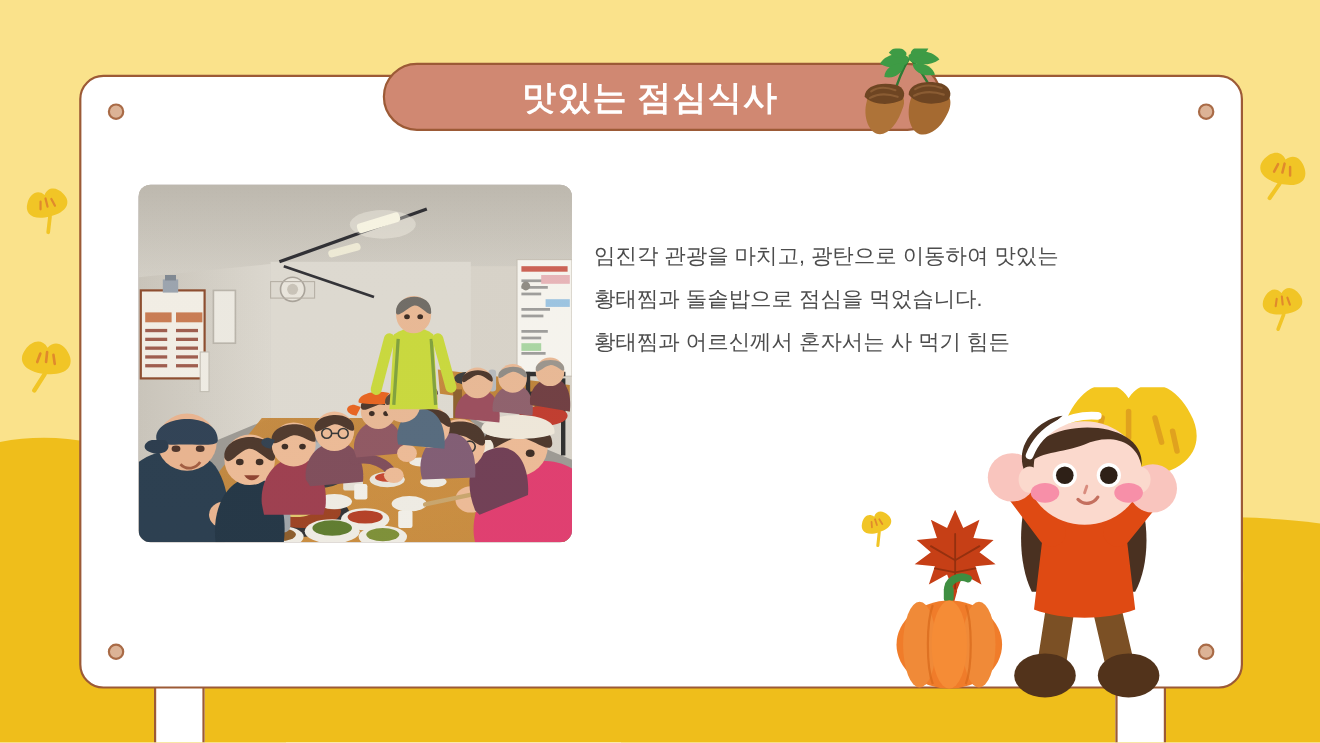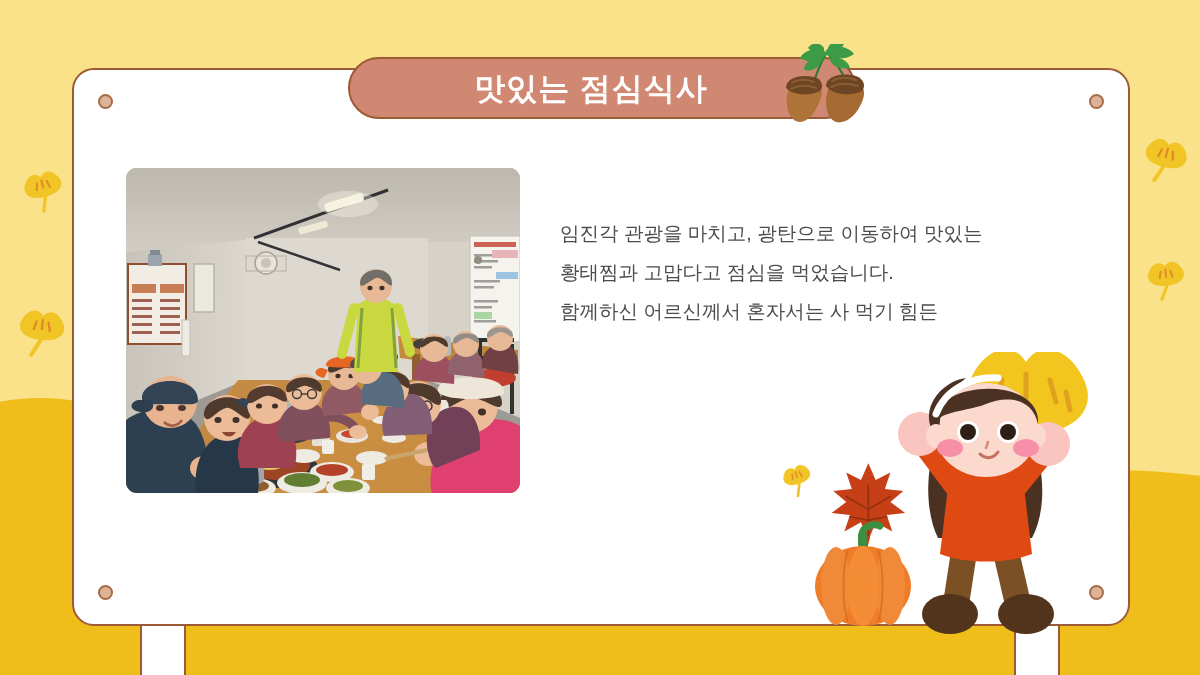--- a/index.html
+++ b/index.html
@@ -95,20 +95,21 @@
     justify-content: center;
   }
   #title-text {
     color: #FFFFFF;
     font-size: 31px;
     font-weight: bold;
     letter-spacing: 1px;
     line-height: 1;
     padding-right: 22px;
     white-space: nowrap;
+    font-family: Liberation Serif, serif;
   }
 
   
   #acorns {
     position: absolute;
     left: 772px; top: 44px;
     width: 110px; height: 88px;
     z-index: 12;
   }
 
@@ -130,21 +131,20 @@
     left: 540px; top: 214px;
     width: 548px;
     z-index: 9;
   }
   #body-text p {
     color: #4C4C4C;
     font-size: 19.5px;
     line-height: 39px;
     white-space: nowrap;
     font-weight: normal;
-    margin-left: 20px;
   }
 
   
   #props {
     position: absolute;
     left: 760px; top: 352px;
     width: 340px; height: 285px;
     z-index: 11;
   }
 </style>
@@ -501,22 +501,22 @@
         <path d="M228 140 L216 186" stroke="#C9D93A" stroke-width="10" stroke-linecap="round" fill="none"></path>
         <path d="M272 140 L284 184" stroke="#C9D93A" stroke-width="10" stroke-linecap="round" fill="none"></path>
       </g>
 
       <rect width="394" height="325" fill="url(#ceil)" opacity="0.04"></rect>
     </svg>
   </div>
 
   <div id="body-text">
     <p>임진각 관광을 마치고, 광탄으로 이동하여 맛있는</p>
-    <p>황태찜과 고맙다고 점심을 먹었습니다.</p>
-    <p>함께하신 어르신께서 혼자서는 사 먹기 힘든</p>
+    <p>황태찜과 돌솥밥으로 점심을 먹었습니다.</p>
+    <p>황태찜과 어르신께서 혼자서는 사 먹기 힘든</p>
   </div>
 
   <svg id="props" viewBox="0 0 340 285">
 
     <g transform="translate(12,112) rotate(-18) scale(0.62)">
       <path d="M32 44 C12 44 6 34 12 24 C17 15 26 12 32 20 C38 12 47 15 52 24 C58 34 52 44 32 44 Z" fill="#F1C526"></path>
       <path d="M32 44 L24 62" stroke="#F1C526" stroke-width="4.5" stroke-linecap="round" fill="none"></path>
       <g stroke="#E08A2C" stroke-width="2.6" stroke-linecap="round">
         <path d="M26 26 L24 34"></path>
           <path d="M32 24 L32 33"></path>

